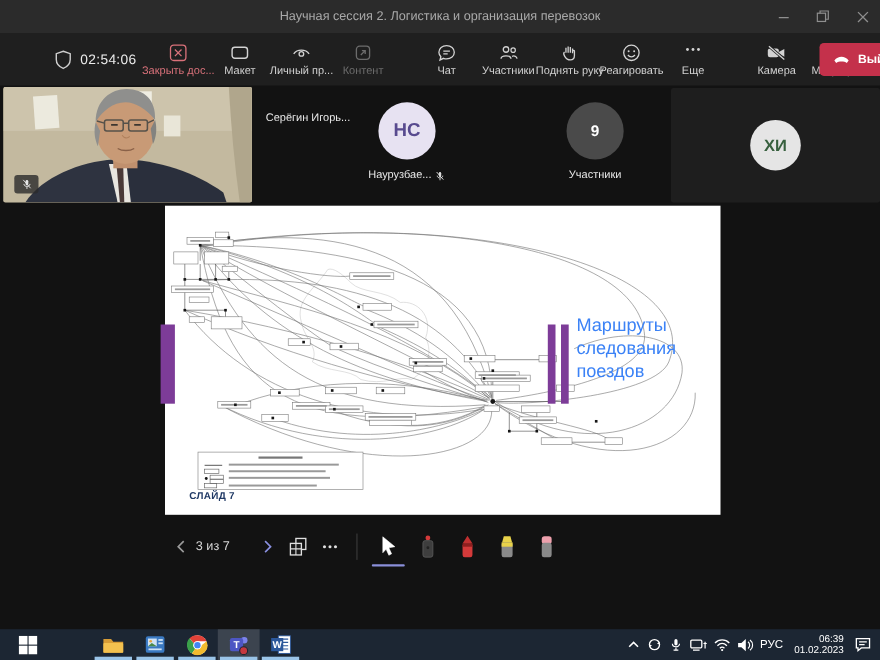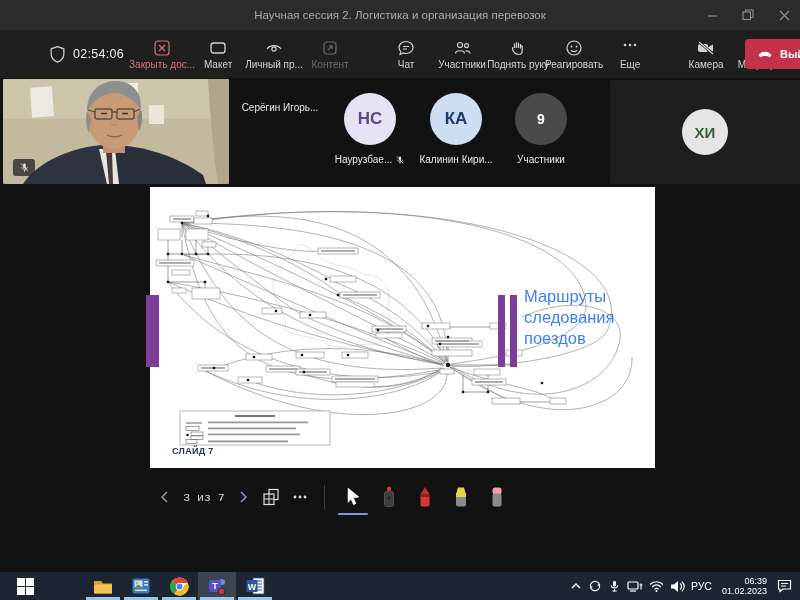--- a/index.html
+++ b/index.html
@@ -48,21 +48,21 @@
   #slide svg.diagram{position:absolute;left:0;top:0;}
   .pbar{position:absolute;background:#7d3c98;}
   #slide-title{position:absolute;left:374px;top:99px;width:130px;font-size:16.5px;line-height:21px;color:#3b82f6;}
   #slide-label{position:absolute;left:22px;top:259px;font-size:9px;font-weight:bold;color:#1f3864;letter-spacing:.3px;}
 
   
   #pctrl{position:absolute;left:152px;top:402px;height:34px;display:flex;align-items:center;}
   .pc{display:flex;align-items:center;justify-content:center;position:relative;}
   .chev{width:26px;height:26px;color:#9a9a9a;font-size:15px;}
   .chev.fwd{color:#8a90e0;}
-  #pagenum{width:52px;text-align:center;color:#d6d6d6;font-size:11.5px;font-family:Liberation Mono, monospace;}
+  #pagenum{width:52px;text-align:left;color:#d6d6d6;font-size:11.5px;}
   .pdiv{width:1px;height:24px;background:#3a3a3a;margin:0 10px;}
   .tool{width:30px;height:30px;margin:0 3px;}
   .tool.sel:after{content:"";position:absolute;left:0;right:0;bottom:-3px;height:2px;background:#8a8fd9;border-radius:1px;}
   #tooltip{position:absolute;left:173px;top:437px;height:21px;background:#2d2d2d;border:1px solid #4a4a4a;
     color:#e8e8e8;font-size:11px;display:flex;align-items:center;padding:0 9px;white-space:nowrap;}
   #tooltip .caret{position:absolute;top:-4px;left:62px;width:7px;height:7px;background:#2d2d2d;
     border-left:1px solid #4a4a4a;border-top:1px solid #4a4a4a;transform:rotate(45deg);}
 
   
   #taskbar{position:absolute;left:0;top:572px;width:800px;height:28px;background:#1c2633;display:flex;align-items:center;}
@@ -262,24 +262,20 @@
       <div class="circ" style="background:#e7e2f2;color:#584a8f">НС</div>
       <div class="nm">
           <span>Наурузбае...</span>
         <svg width="10" height="10" viewBox="0 0 18 18">
             <rect x="7" y="2.5" width="4" height="8" rx="2" fill="#dcdcdc"></rect>
             <path d="M4.5,8.5 C4.5,13.5 13.5,13.5 13.5,8.5" fill="none" stroke="#dcdcdc" stroke-width="1.6"></path>
             <line x1="9" y1="13" x2="9" y2="16" stroke="#dcdcdc" stroke-width="1.6"></line>
             <line x1="3.5" y1="2.5" x2="14.5" y2="15" stroke="#dcdcdc" stroke-width="1.6"></line>
           </svg>
       </div>
-    </div>
-    <div class="ava" style="left:408px">
-      <div class="circ" style="background:#cdddf2;color:#1e3a70">КА</div>
-      <div class="nm">Калинин Кири...</div>
     </div>
     <div class="ava" style="left:493px">
       <div class="circ" style="background:#4a4a4a;color:#fff;font-size:14px">9</div>
       <div class="nm">Участники</div>
     </div>
 
     <div id="tile-overflow">
       <div class="circ" style="background:#e5e5e5;color:#37603e">ХИ</div>
     </div>
 

